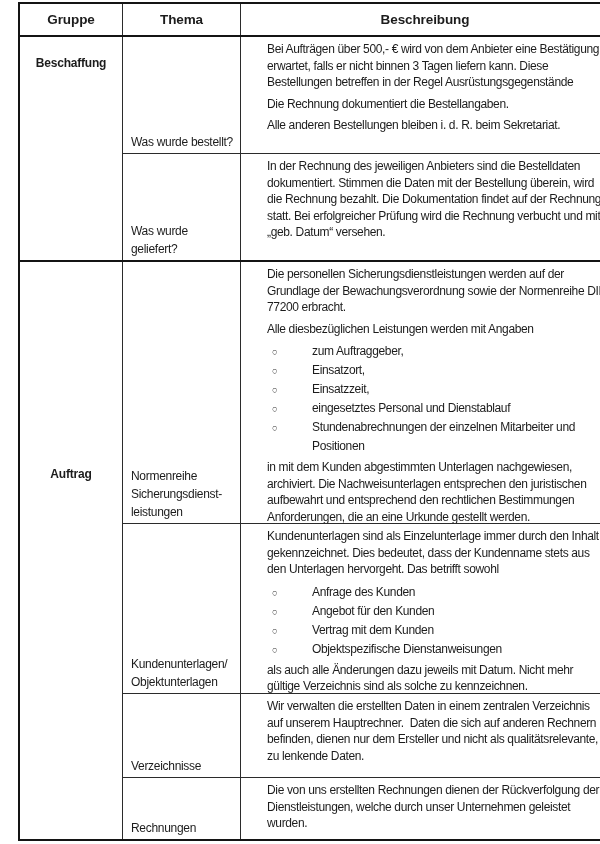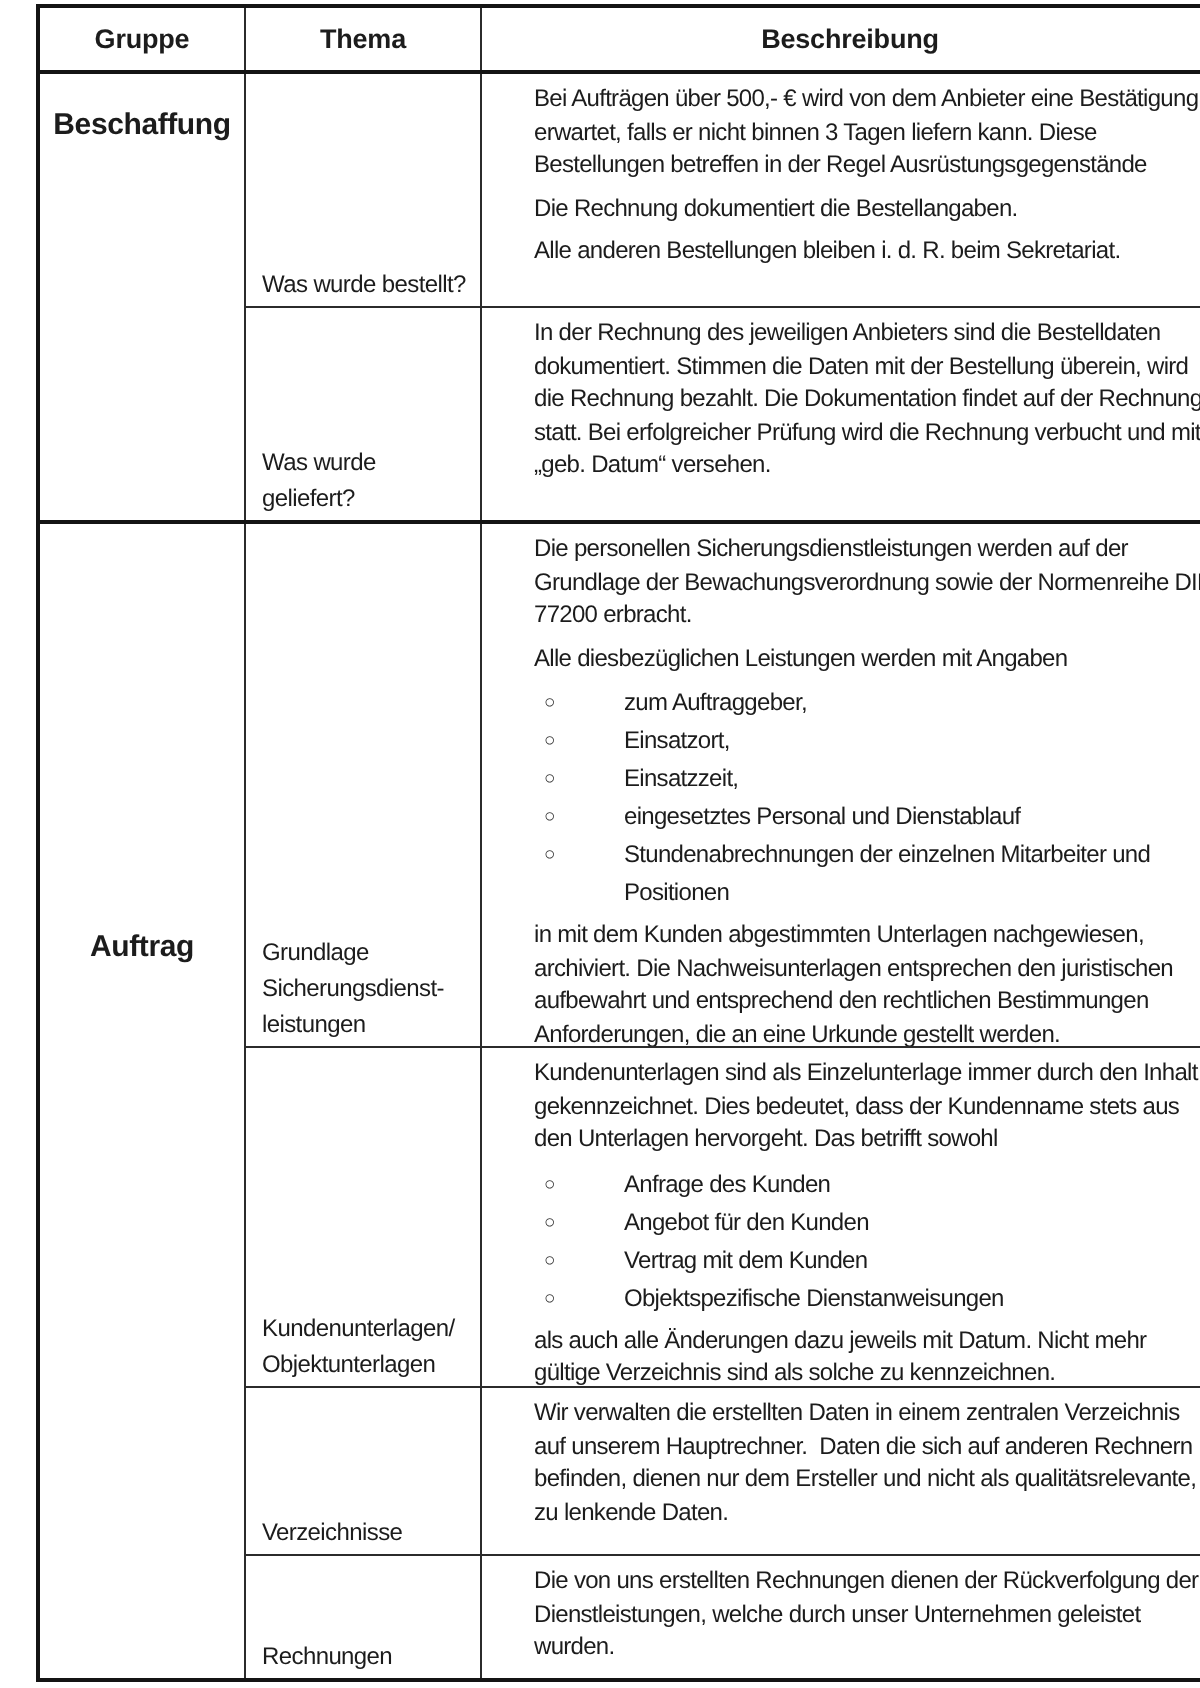--- a/index.html
+++ b/index.html
@@ -21,21 +21,21 @@
   .hcell.c1{width:103px;border-right:1px solid #2b2b2b;}
   .hcell.c2{width:118px;border-right:1px solid #2b2b2b;}
   .hcell.c3{flex:1;}
   
   .section{display:flex;border-bottom:2px solid #141414;overflow:hidden;}
   .section.grow{flex:1;border-bottom:none;}
   .gcell{
     width:103px;box-sizing:border-box;border-right:1px solid #2b2b2b;
     text-align:center;
   }
-  .glabel{font-weight:bold;font-size:15px;line-height:18px;letter-spacing:-0.2px;}
+  .glabel{font-weight:bold;font-size:12px;line-height:18px;letter-spacing:-0.2px;}
   .rows{flex:1;display:flex;flex-direction:column;min-width:0;}
   .row{display:flex;border-bottom:1px solid #2b2b2b;box-sizing:border-box;overflow:hidden;}
   .row.grow{flex:1;}
   .row:last-child{border-bottom:none;}
   .theme{
     width:118px;min-width:118px;box-sizing:border-box;border-right:1px solid #2b2b2b;
     display:flex;flex-direction:column;justify-content:flex-end;
     padding:2px 4px 2px 8px;
   }
   .tline{font-size:12px;line-height:18px;letter-spacing:-0.3px;white-space:pre;}
@@ -99,21 +99,21 @@
         </div>
       </div>
     </div>
     <div class="section grow">
       <div class="gcell">
         <div class="glabel" style="padding-top: 203px;">Auftrag</div>
       </div>
       <div class="rows">
         <div class="row" style="height: 262px; min-height: 262px;">
           <div class="theme">
-            <div class="tline">Grundlage</div>
+            <div class="tline">Normenreihe</div>
             <div class="tline">Sicherungsdienst-</div>
             <div class="tline">leistungen</div>
           </div>
           <div class="desc">
             <div class="para">
               <div class="line">Die personellen Sicherungsdienstleistungen werden auf der</div>
               <div class="line">Grundlage der Bewachungsverordnung sowie der Normenreihe DIN</div>
               <div class="line">77200 erbracht.</div>
             </div>
             <div class="para">

